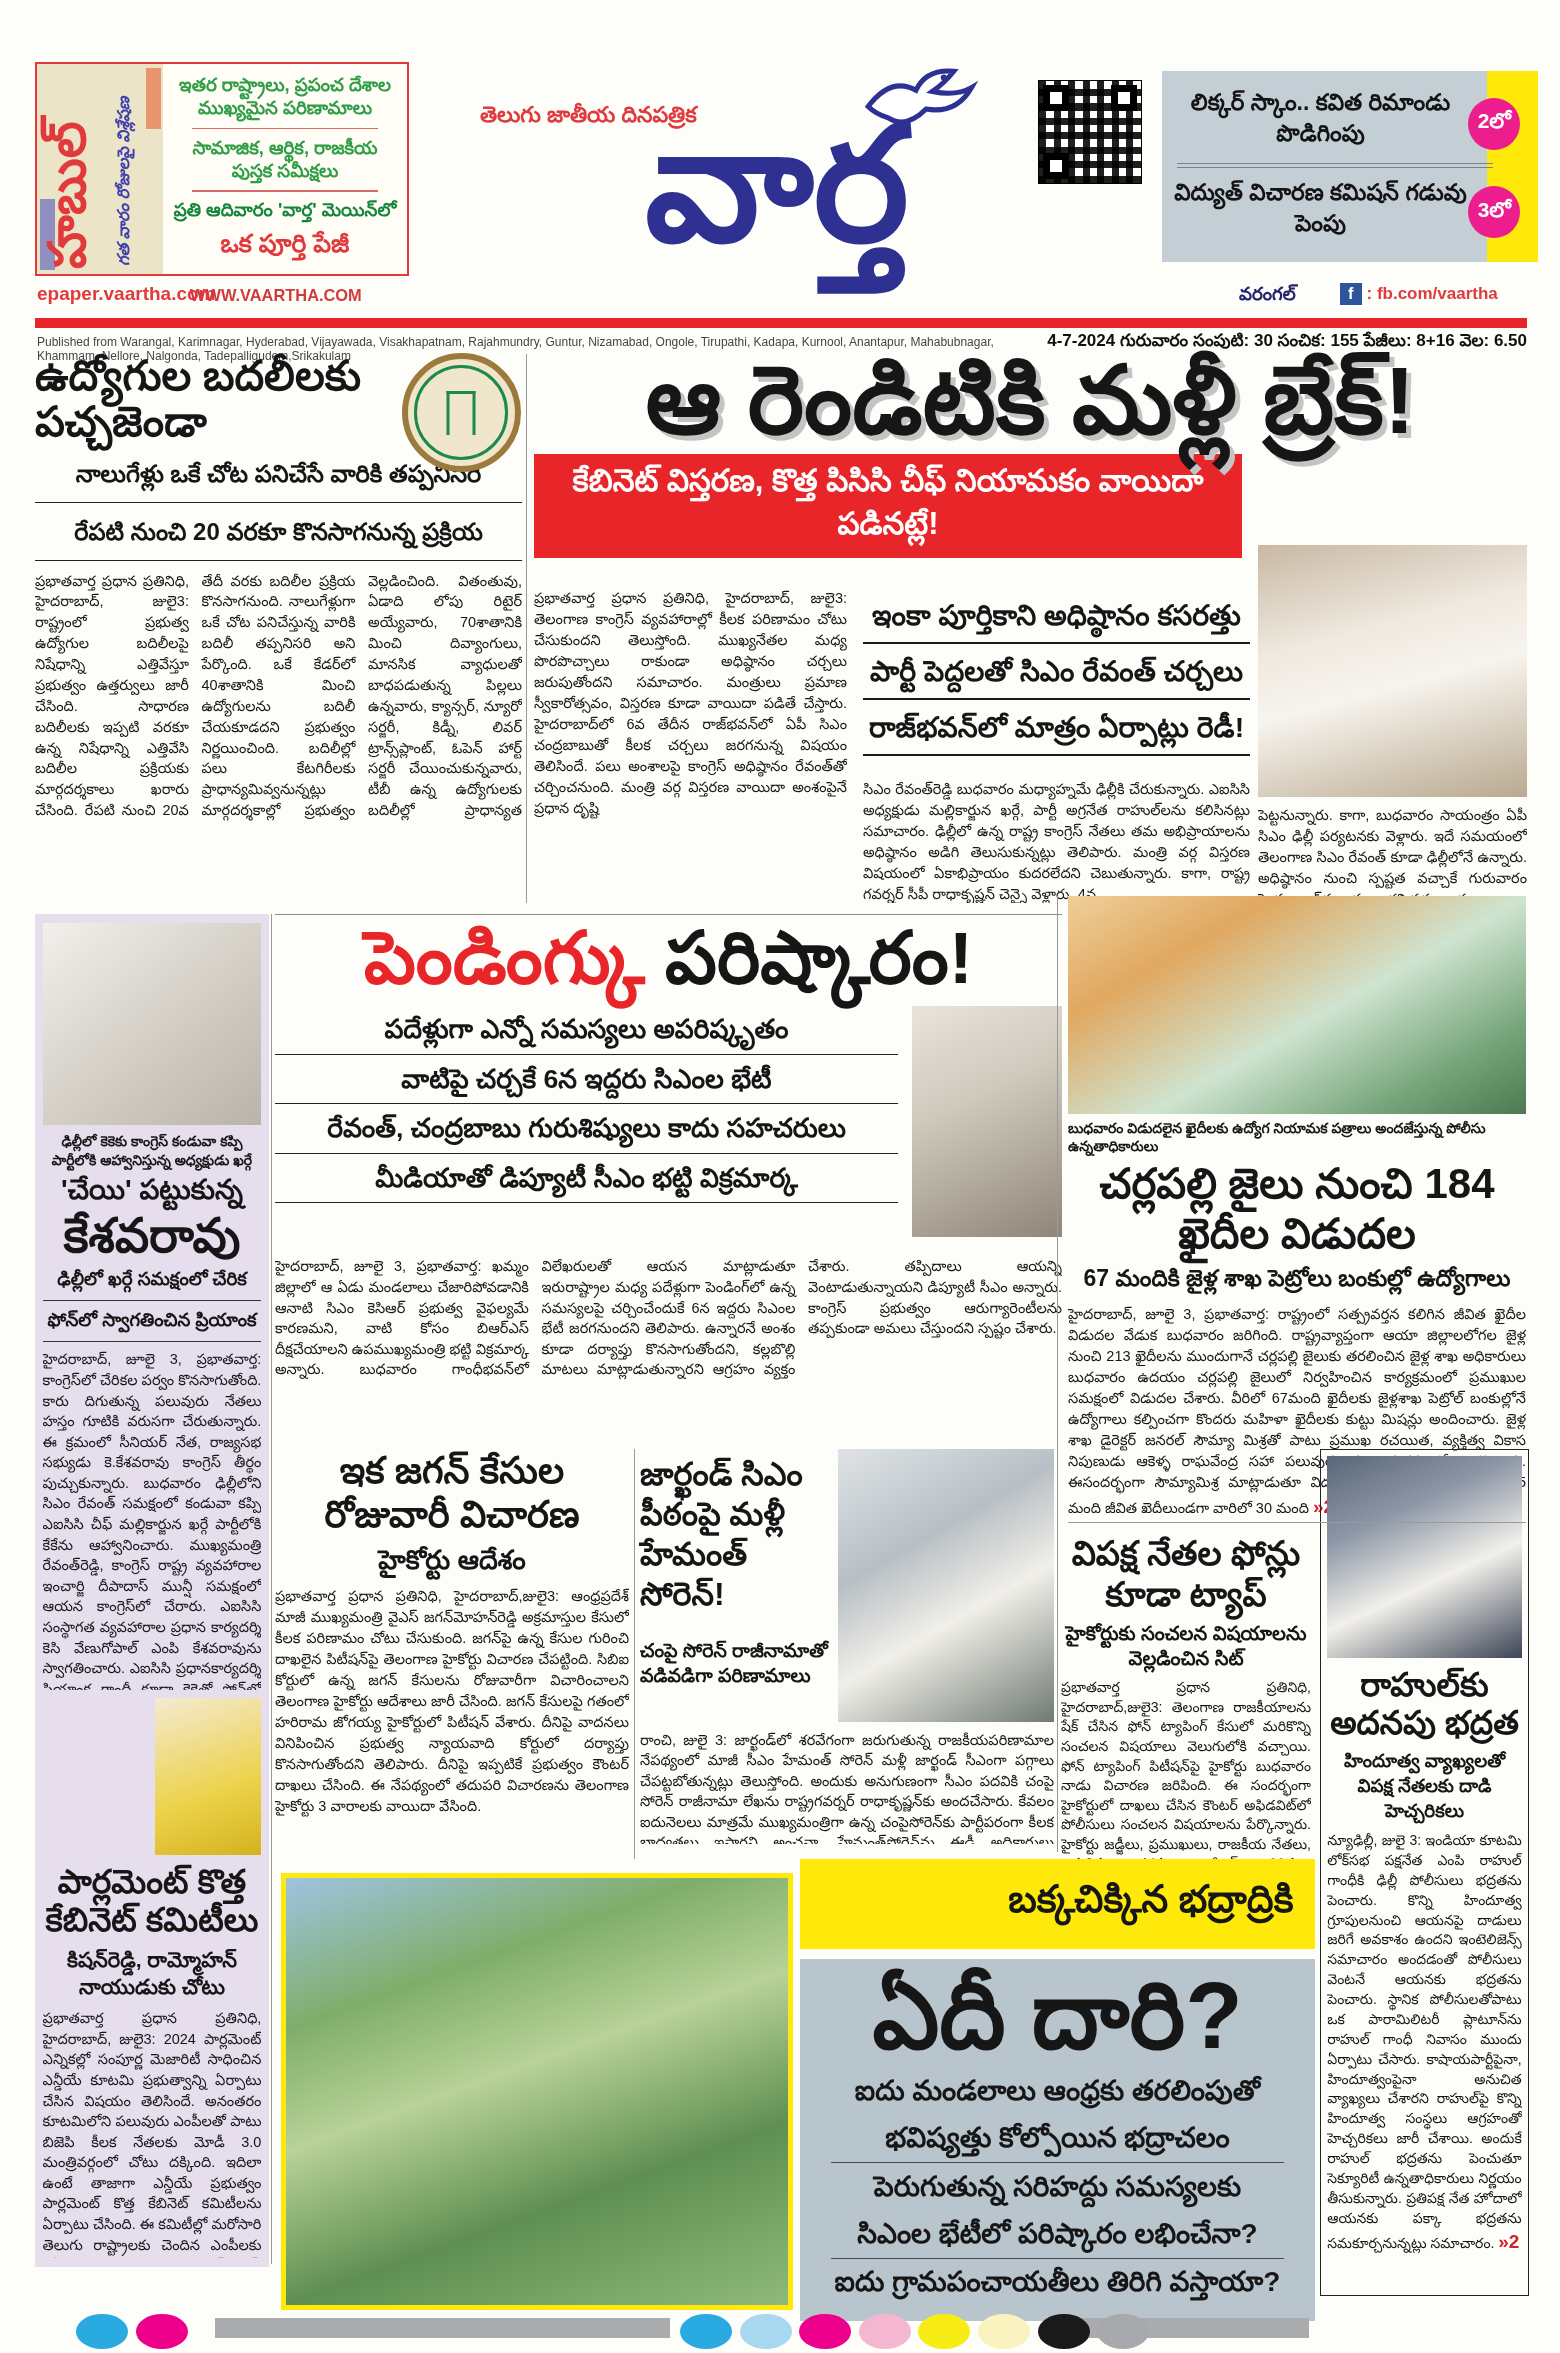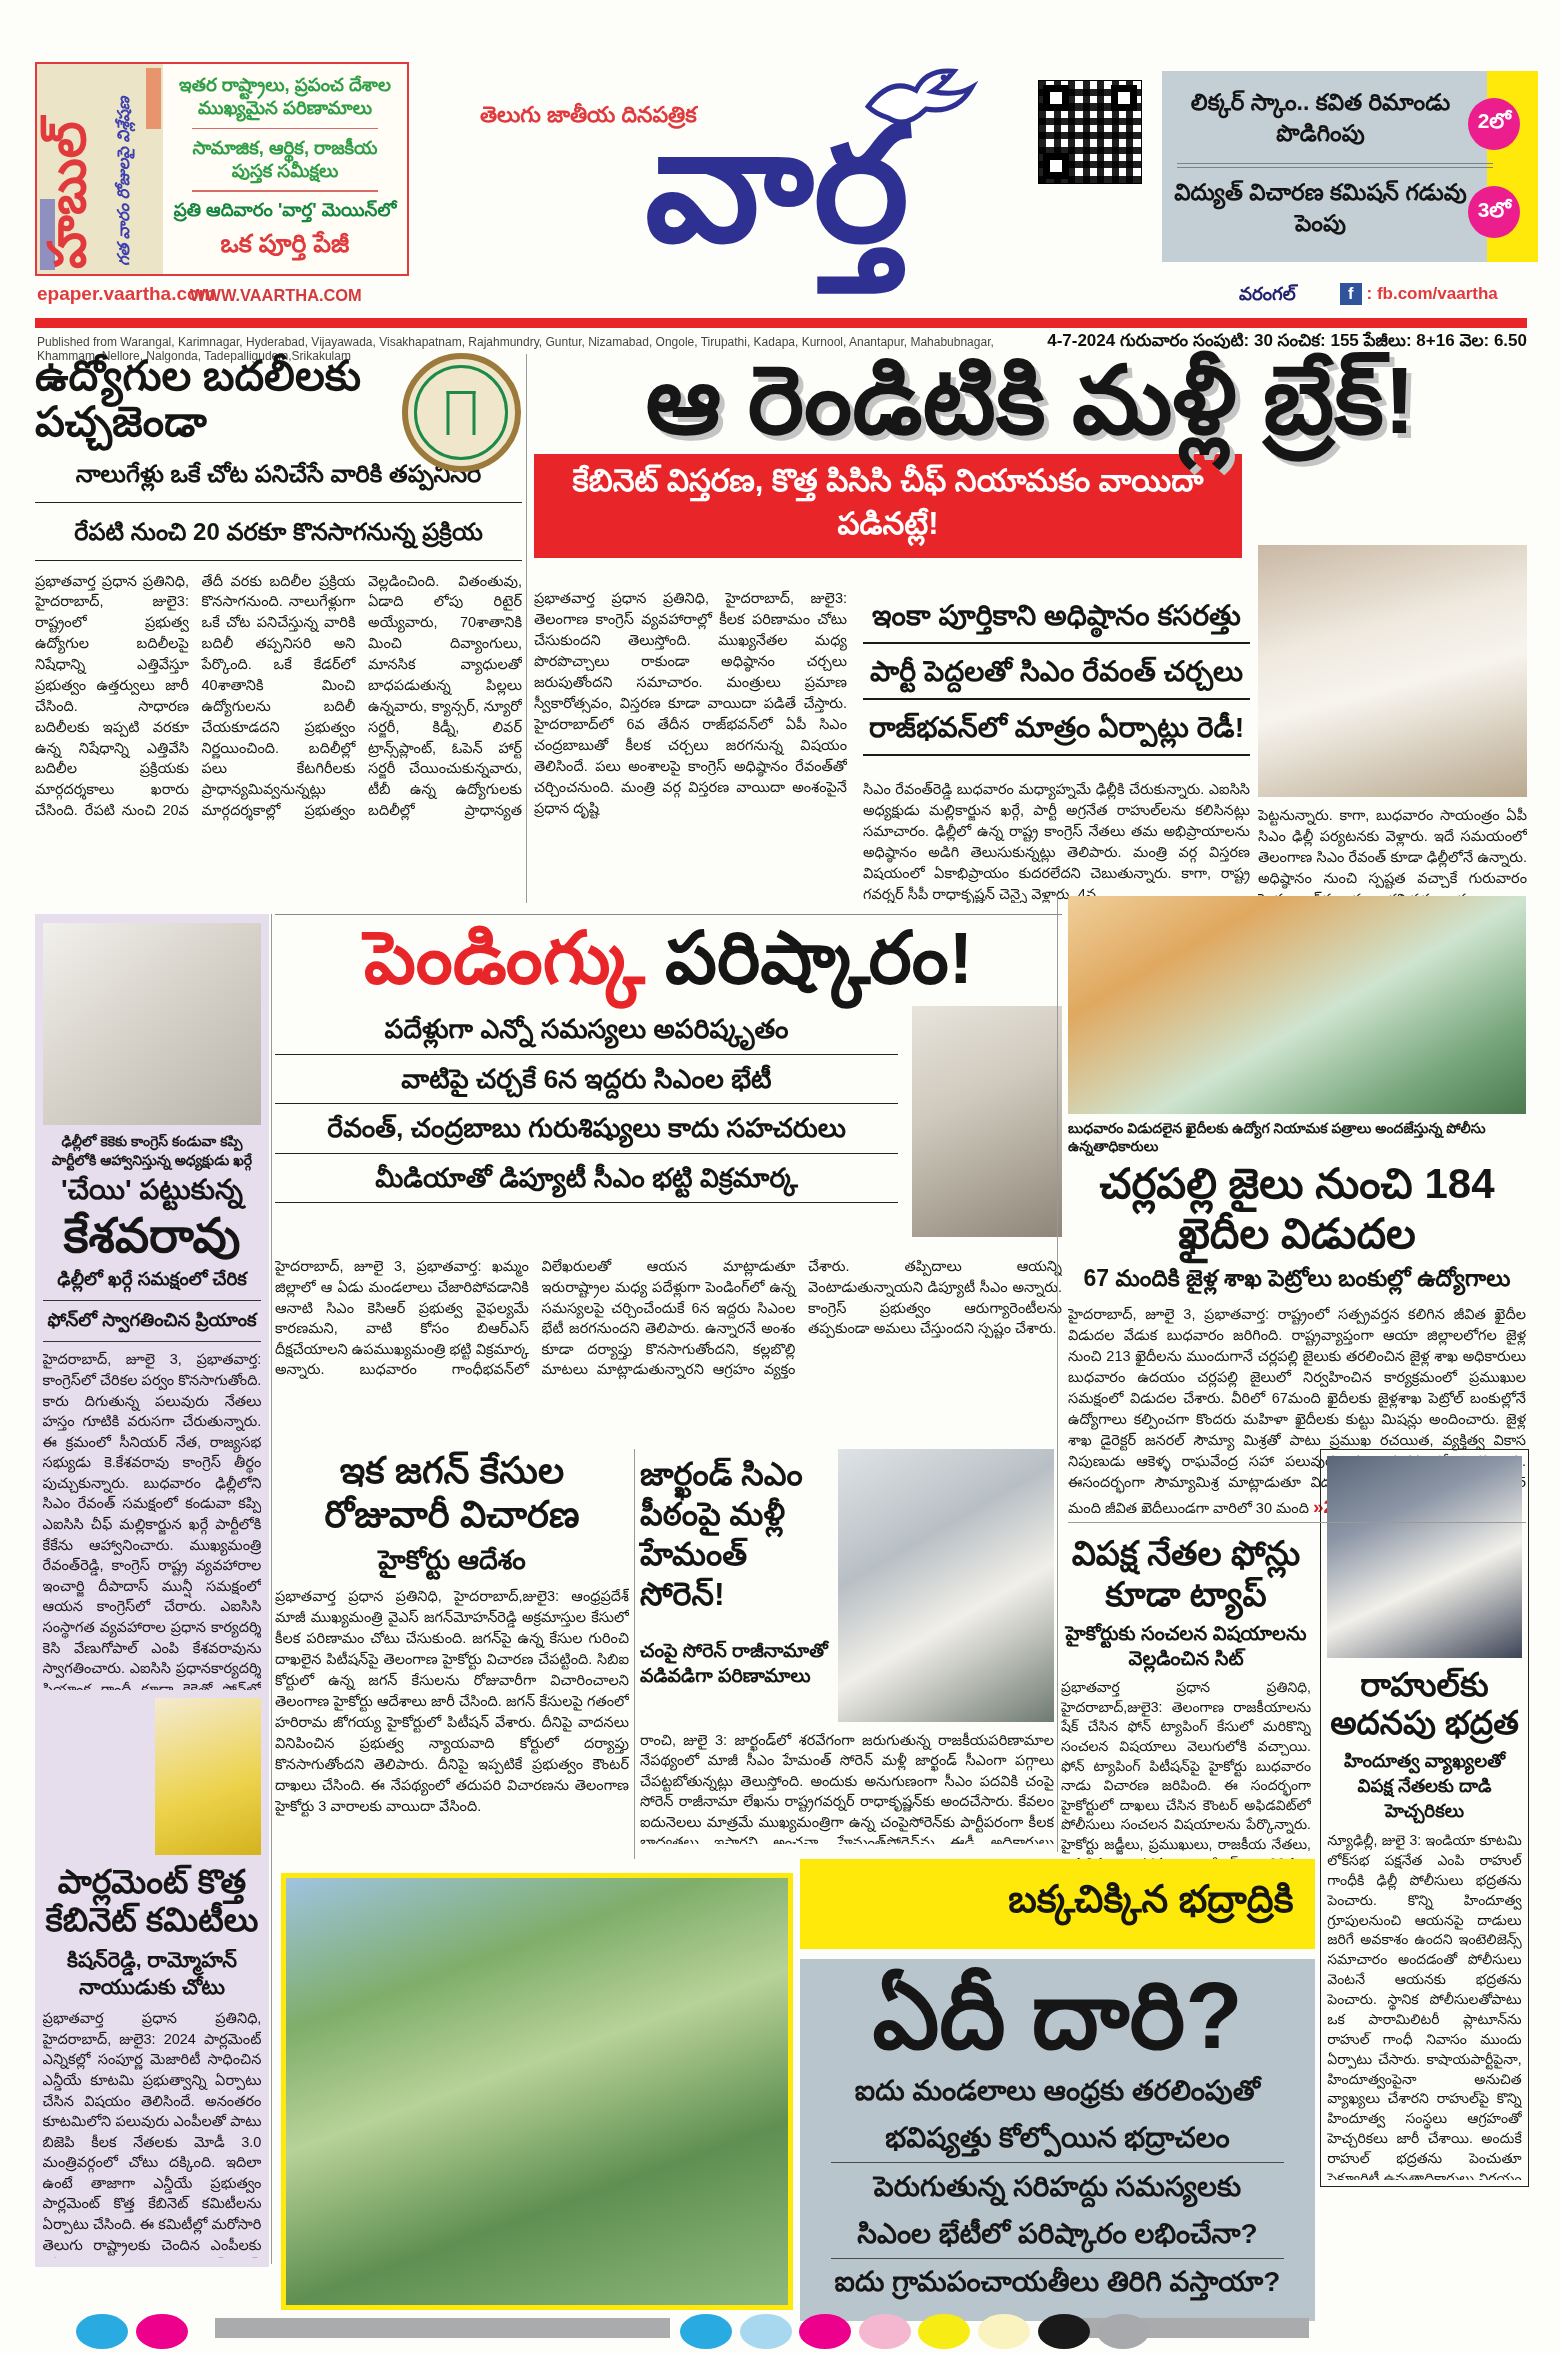--- a/index.html
+++ b/index.html
@@ -134,21 +134,21 @@
            background:linear-gradient(150deg,#dfe3e6 0%,#b8bfc4 35%,#f1efe9 60%,#6f7a72 100%);}
   .h-body{margin-top:7.6px;font-size:14.5px;line-height:1.42;text-align:justify;height:114px;overflow:hidden;}
 
   
   #f-art{left:1061px;top:1533px;width:250px;height:319px;}
   .f-head{font-size:34px;font-weight:800;text-align:center;line-height:1.2;}
   .f-sub{font-size:19.6px;font-weight:700;text-align:center;margin:6.3px 0;line-height:1.3;}
   .f-body{font-size:14px;line-height:1.4;text-align:justify;height:196px;overflow:hidden;}
 
   
-  #r-art{left:1320px;top:1449px;width:209px;height:738px;border:1.9px solid #222;padding:6.3px;
+  #r-art{left:1320px;top:1449px;width:209px;height:847px;border:1.9px solid #222;padding:6.3px;
          box-sizing:border-box;display:flex;flex-direction:column;gap:7.6px;overflow:hidden;}
   .r-photo{height:202px;flex:none;background:linear-gradient(155deg,#5a6678 0%,#8c96a6 30%,#f2f0ea 60%,#3c4456 100%);}
   .r-head{font-size:33px;font-weight:800;text-align:center;line-height:1.15;}
   .r-sub{font-size:18.3px;font-weight:700;text-align:center;line-height:1.35;}
   .r-body{font-size:14px;line-height:1.42;text-align:justify;flex:1;overflow:hidden;}
 
   
   #aerial{left:281px;top:1873px;width:512px;height:437px;border:5px solid #ffe90a;box-sizing:border-box;
           background:linear-gradient(160deg,#9fc3e0 0%,#7fae6a 25%,#b8d298 45%,#5f8f52 70%,#8fb97c 100%);}
   #edhi{left:800px;top:1859px;width:515px;height:451px;}

